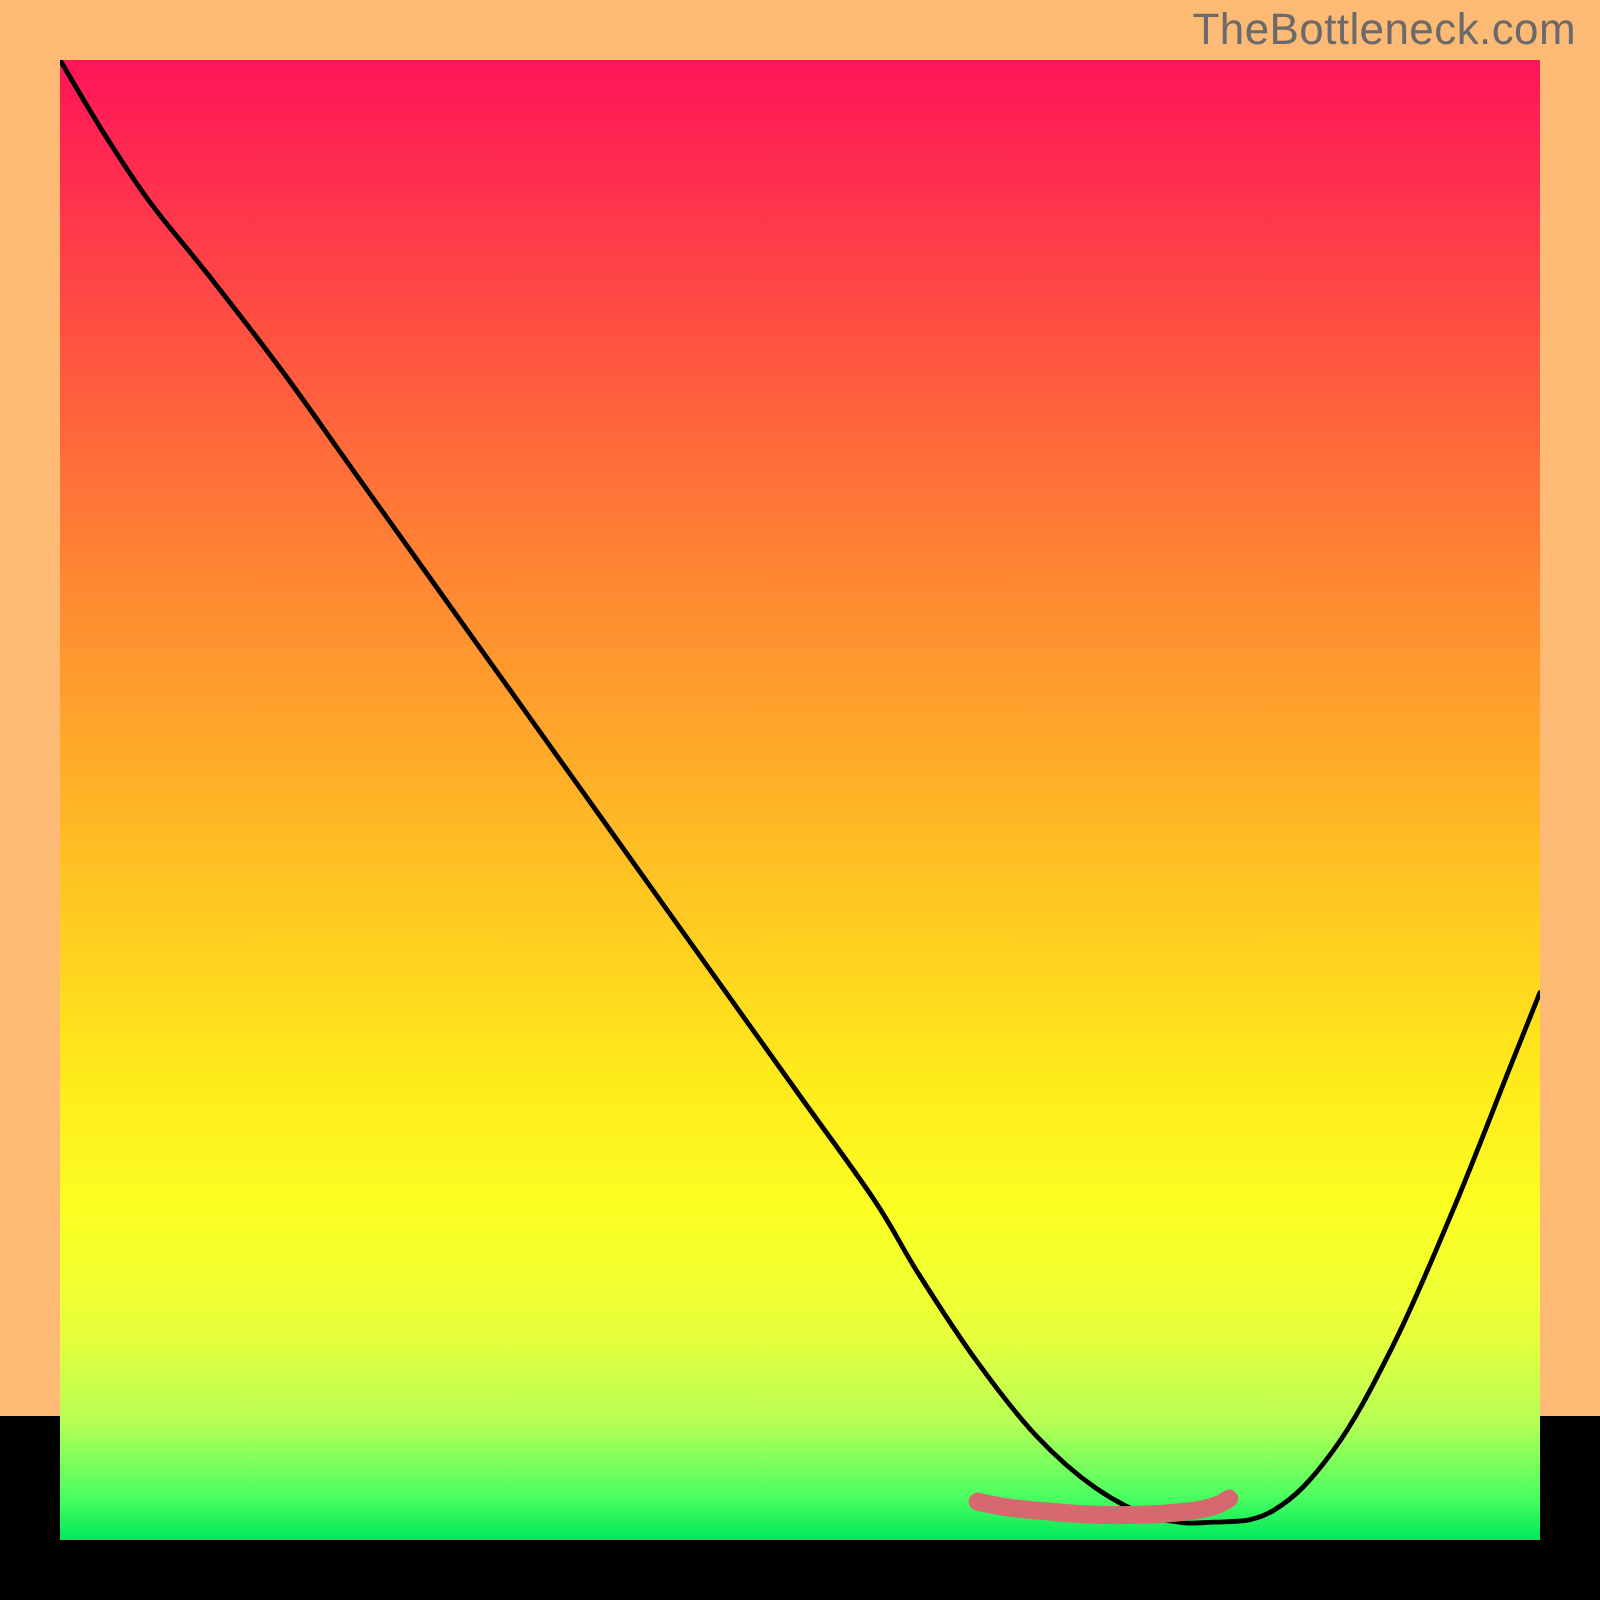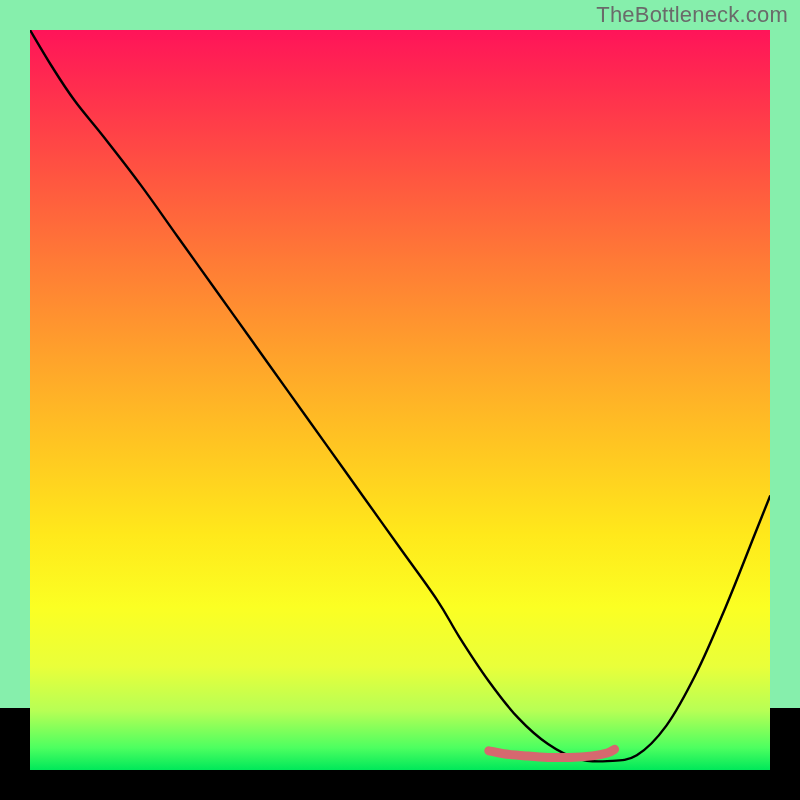--- a/index.html
+++ b/index.html
@@ -8,21 +8,21 @@
     width: 800px;
     height: 800px;
     background: #000;
     overflow: hidden;
     font-family: Arial, Helvetica, sans-serif;
   }
   .outer {
     position: relative;
     width: 800px;
     height: 708px;
-    background: #86efac;
+    background: #fdba74;
   }
   .watermark {
     position: absolute;
     top: 2px;
     right: 12px;
     color: #6a6a6a;
     font-size: 22px;
     font-weight: 500;
     letter-spacing: 0.2px;
     z-index: 10;

